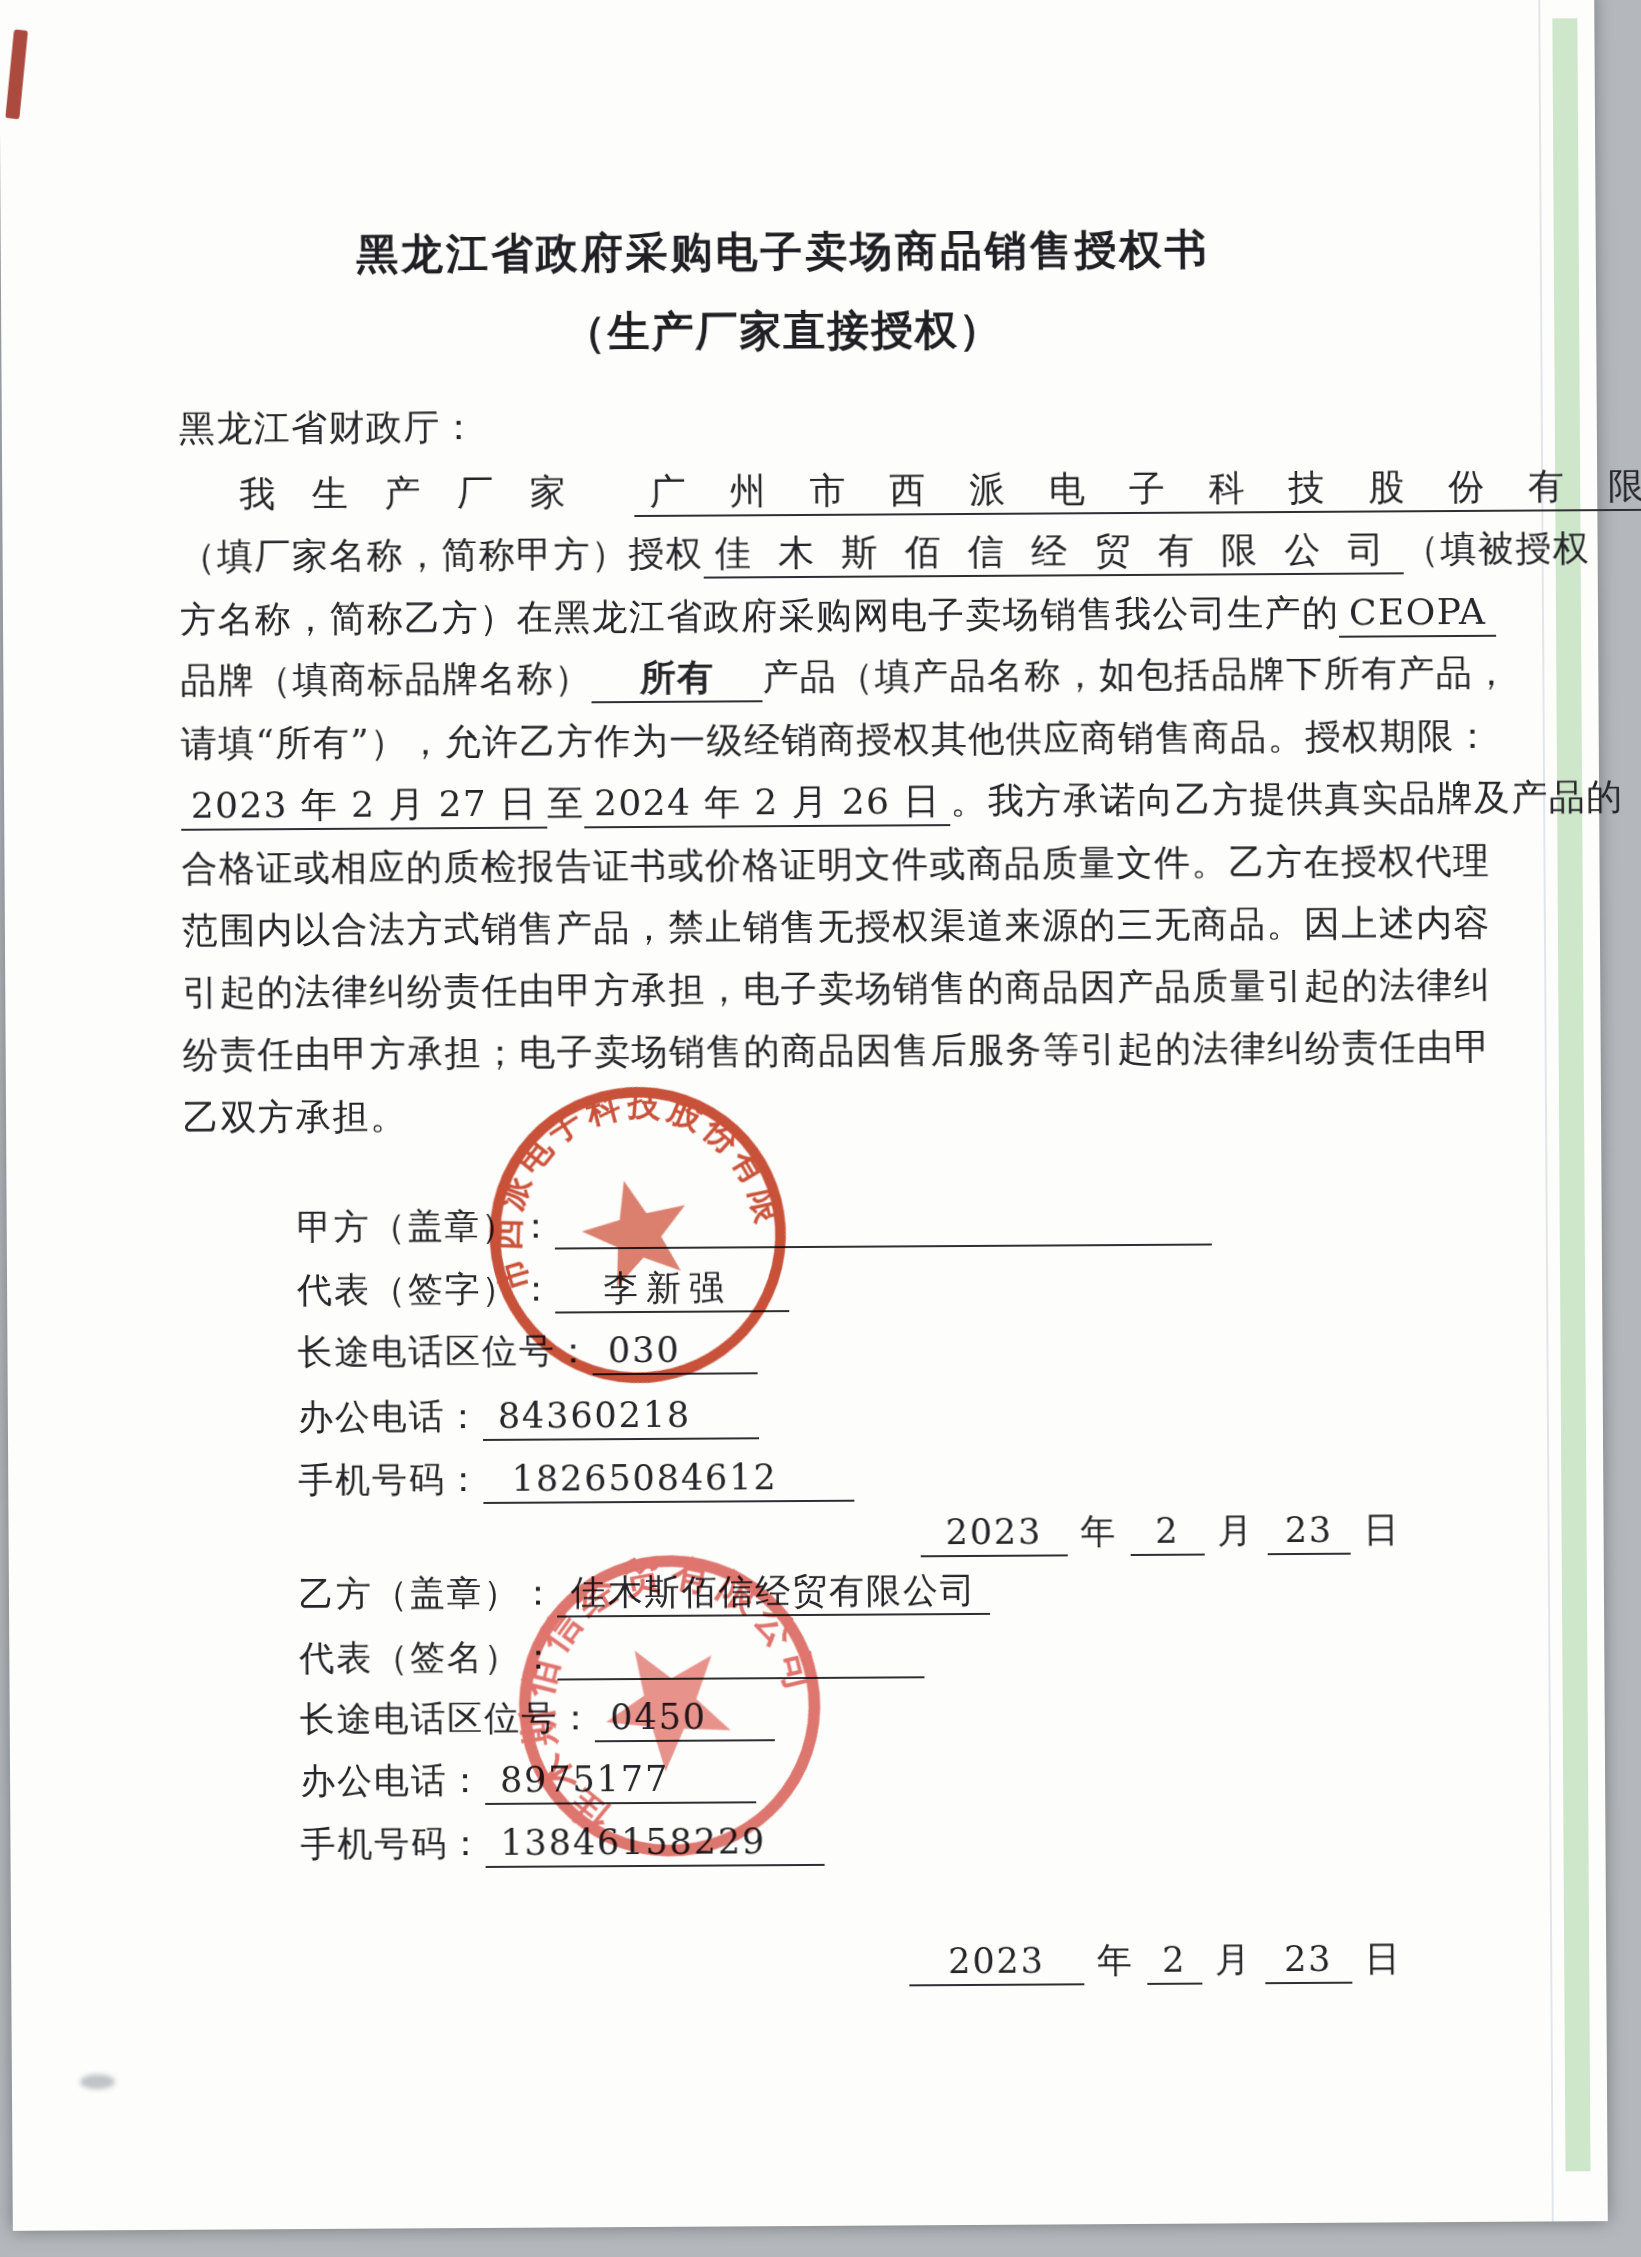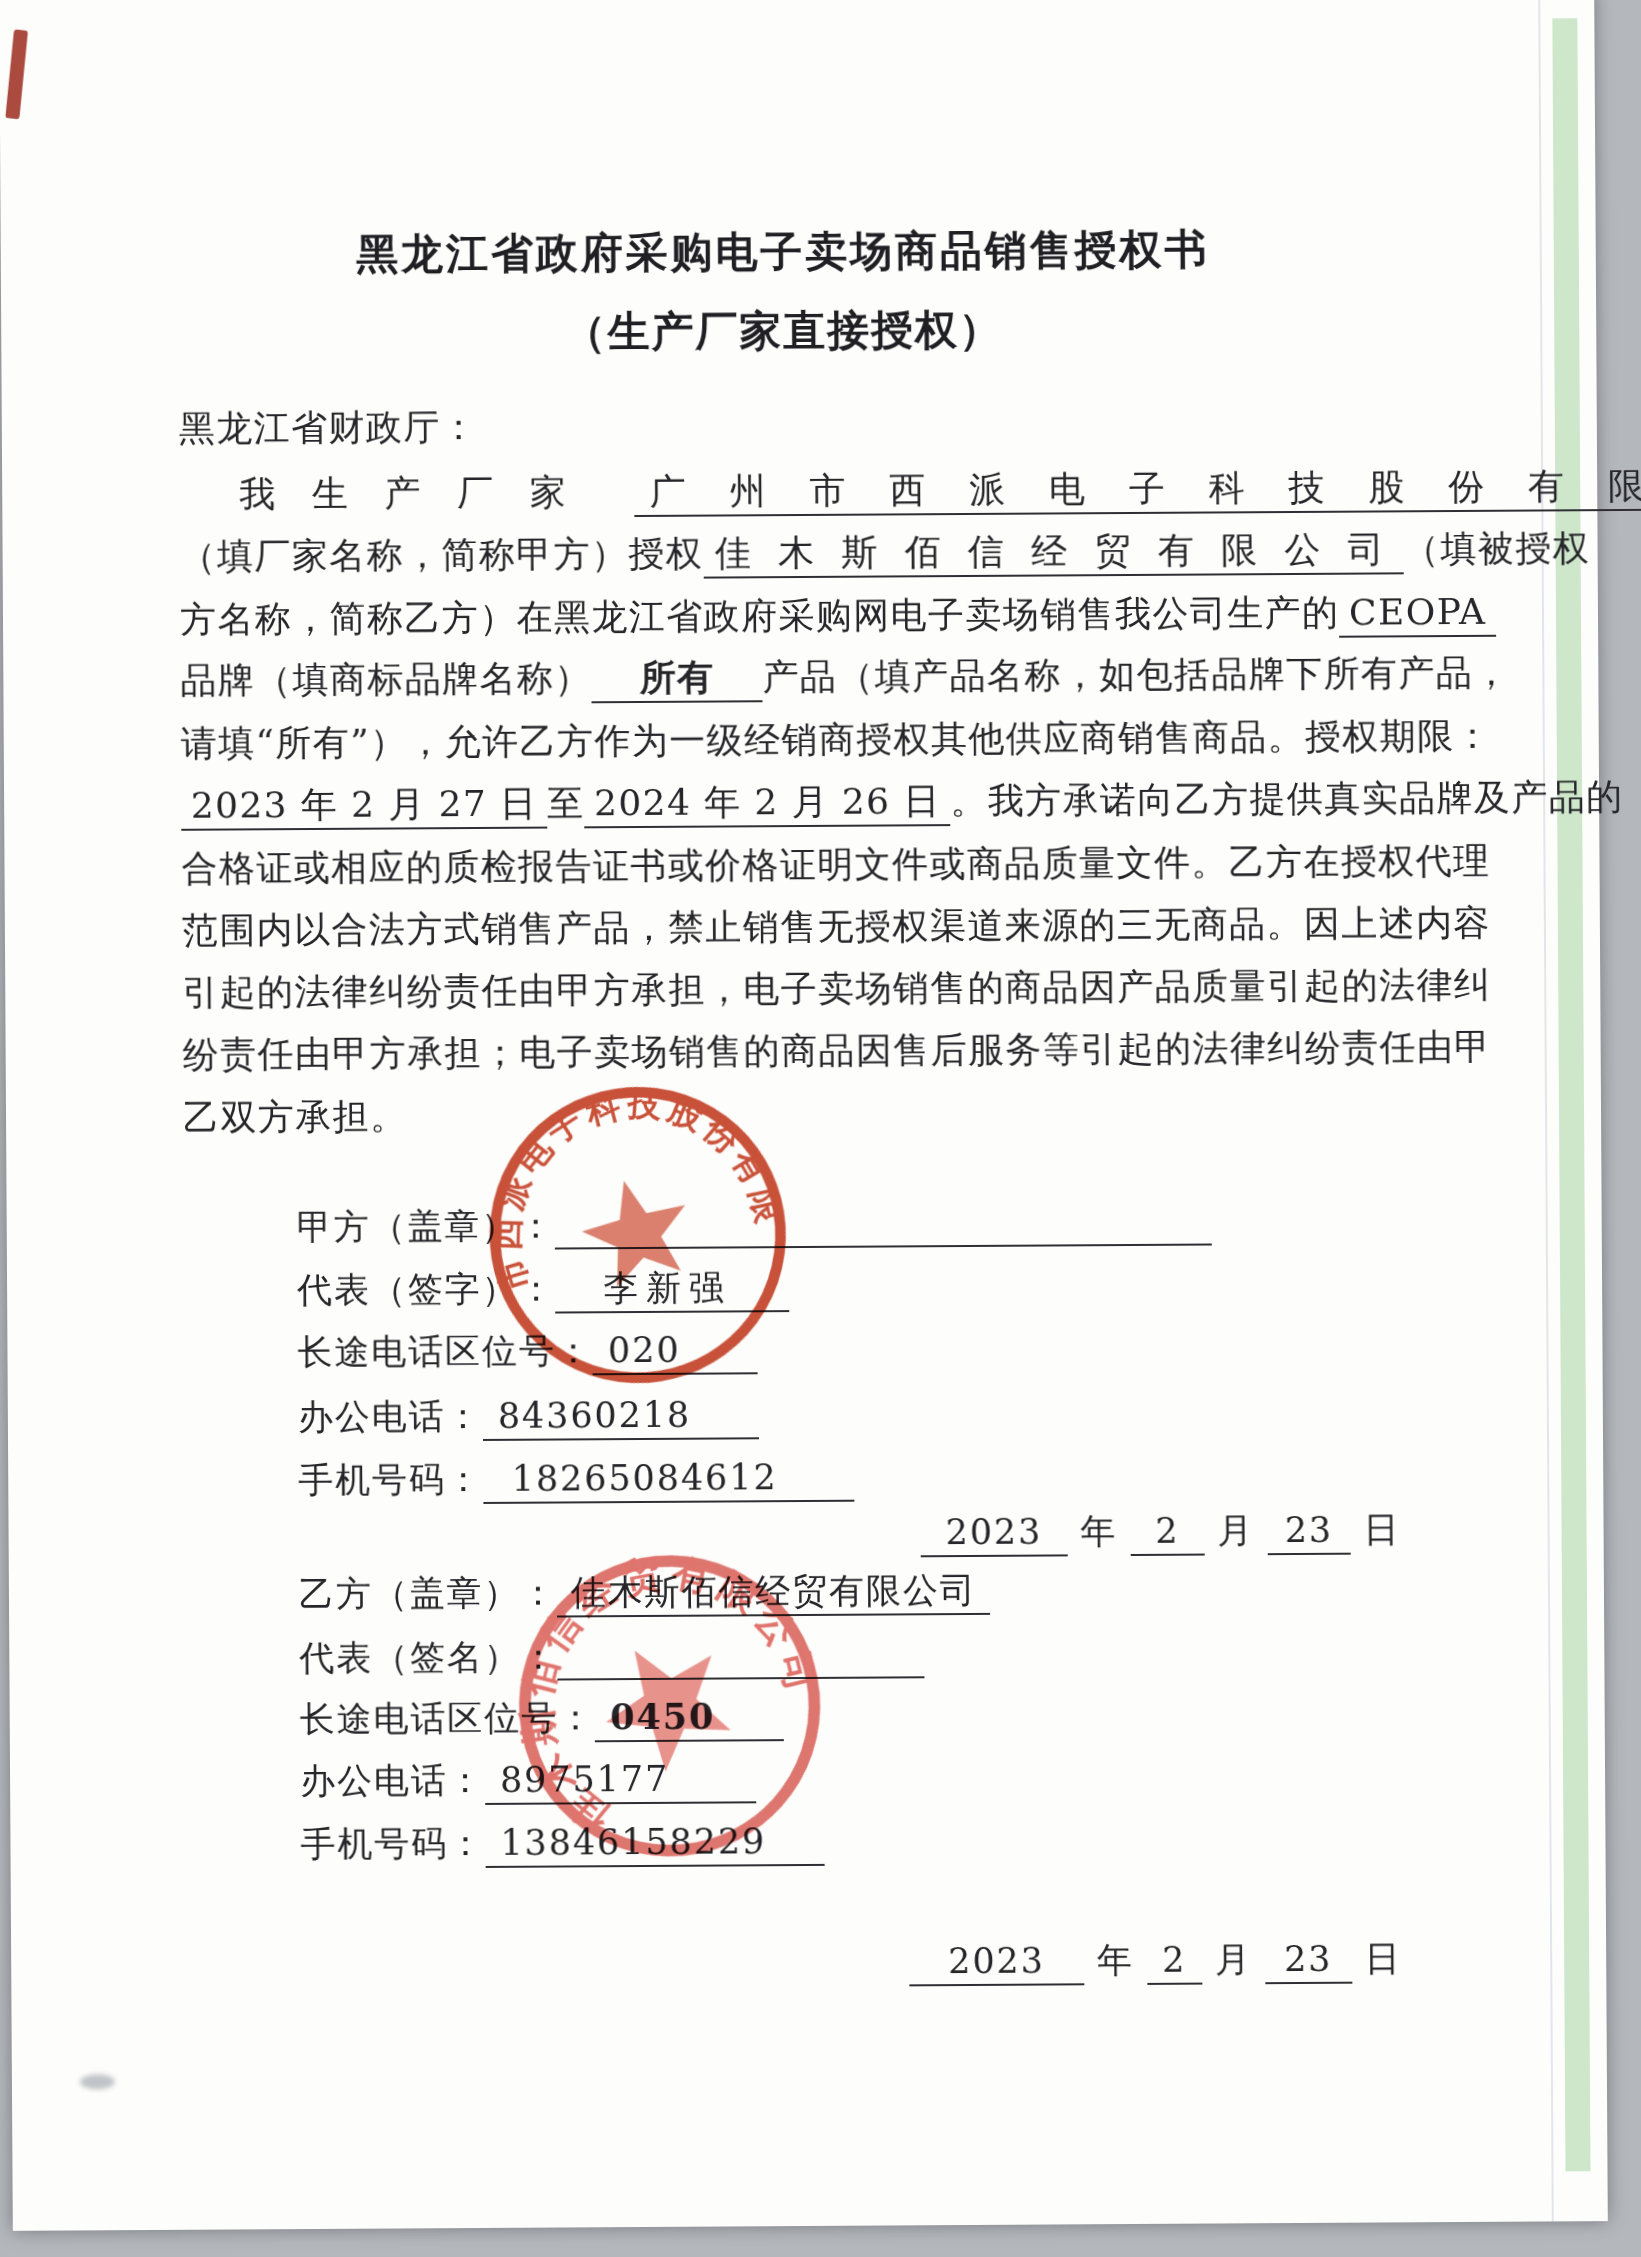--- a/index.html
+++ b/index.html
@@ -81,41 +81,41 @@
     <div class="bline l10">纷责任由甲方承担；电子卖场销售的商品因售后服务等引起的法律纠纷责任由甲</div>
     <div class="bline l11">乙双方承担。</div>
 
     <div class="sigrow pa1">
       <span>甲方（盖章）：</span><span class="u blank w680"></span>
     </div>
     <div class="sigrow pa2">
       <span>代表（签字）：</span><span class="u fillA">李新强</span>
     </div>
     <div class="sigrow pa3">
-      <span>长途电话区位号：</span><span class="u fillNum" style="padding-right:77px;">020</span>
+      <span>长途电话区位号：</span><span class="u fillNum" style="padding-right:77px;">030</span>
     </div>
     <div class="sigrow pa4">
       <span>办公电话：</span><span class="u fillNum" style="padding-right:68px;">84360218</span>
     </div>
     <div class="sigrow pa5">
       <span>手机号码：</span><span class="u fillNum" style="padding:0 77px 2.9px 29px;">18265084612</span>
     </div>
 
     <div class="daterow d1">
       <span class="du">2023</span> <span>年</span> <span class="du">2</span> <span>月</span> <span class="du" style="padding:0 17.4px 2.9px;">23</span> <span>日</span>
     </div>
 
     <div class="sigrow pb1">
       <span>乙方（盖章）：</span><span class="u" style="padding:0 13.5px 2.9px;">佳木斯佰信经贸有限公司</span>
     </div>
     <div class="sigrow pb2">
       <span>代表（签名）：</span><span class="u blank w380"></span>
     </div>
     <div class="sigrow pb3">
-      <span>长途电话区位号：</span><span class="u fillNum" style="padding-right:68px;font-weight:bold;">0450</span>
+      <span>长途电话区位号：</span><span class="u fillNum" style="padding-right:68px;">0450</span>
     </div>
     <div class="sigrow pb4">
       <span>办公电话：</span><span class="u fillNum" style="padding-right:87px;">8975177</span>
     </div>
     <div class="sigrow pb5">
       <span>手机号码：</span><span class="u fillNum" style="padding-right:58px;">13846158229</span>
     </div>
 
     <div class="daterow d2">
       <span class="du" style="padding:0 39px 2.9px;">2023</span> <span>年</span> <span class="du" style="padding:0 15.4px 2.9px;">2</span> <span>月</span> <span class="du" style="padding:0 19.3px 2.9px;">23</span> <span>日</span>

